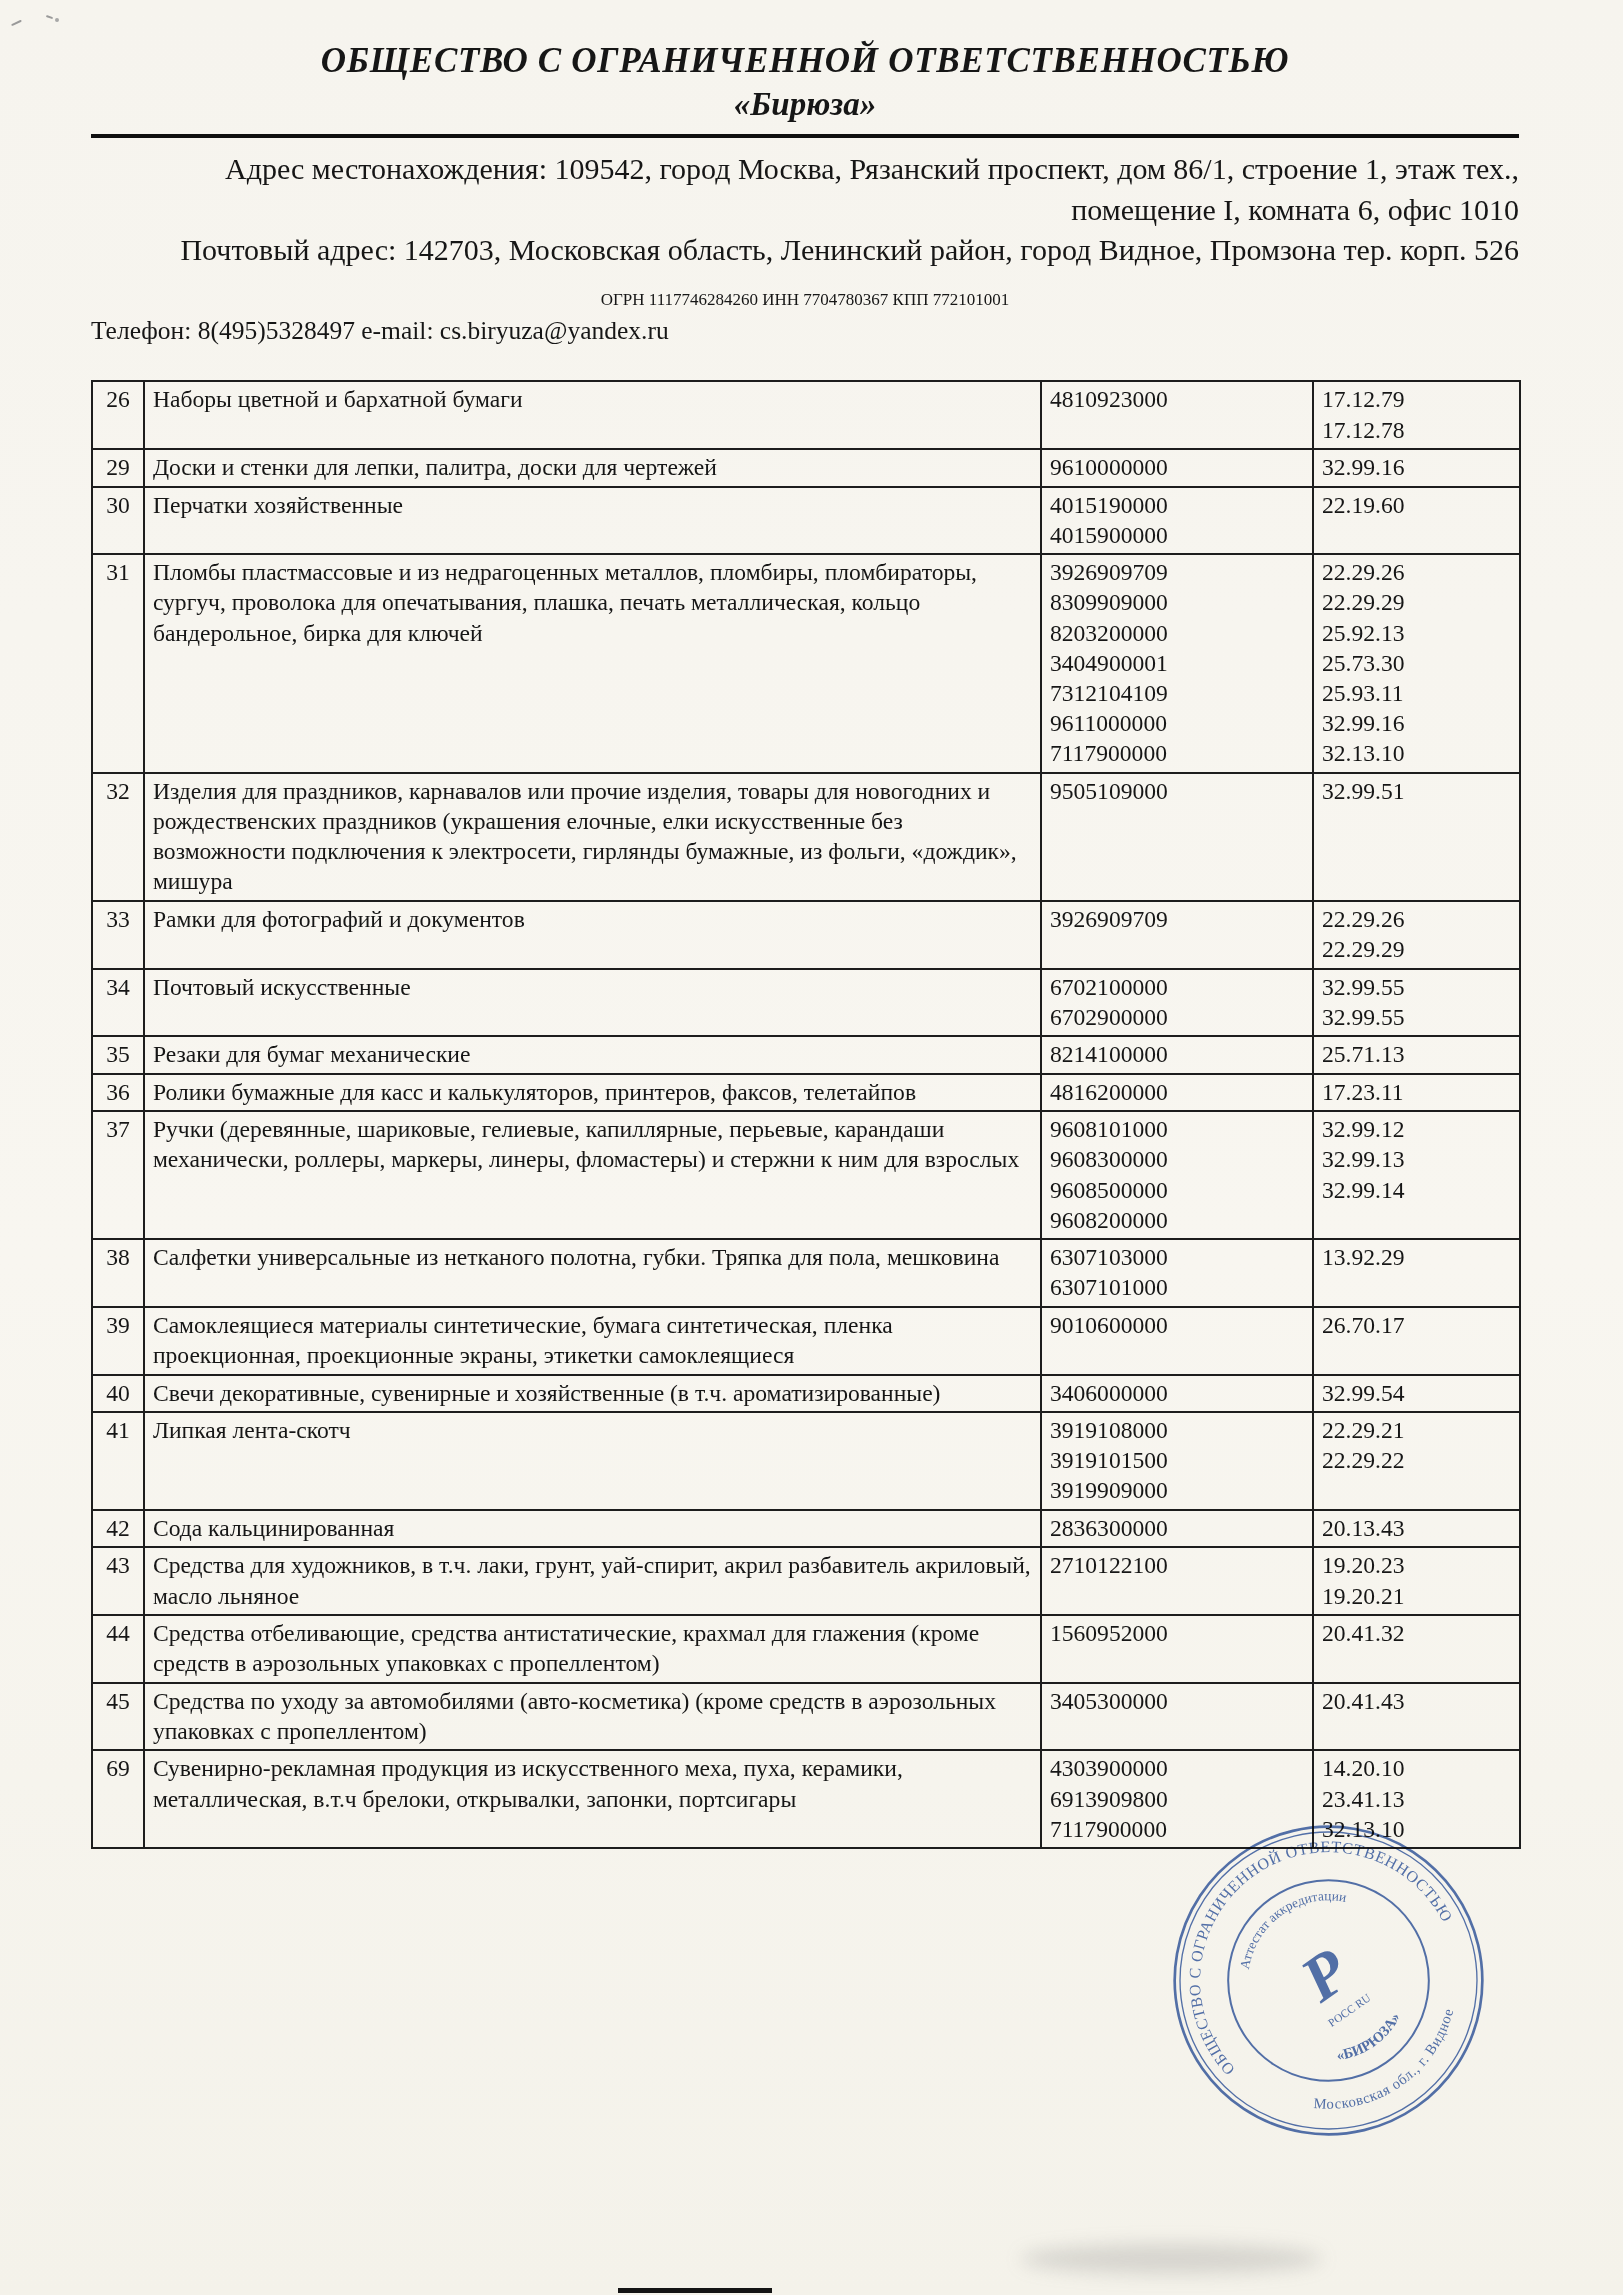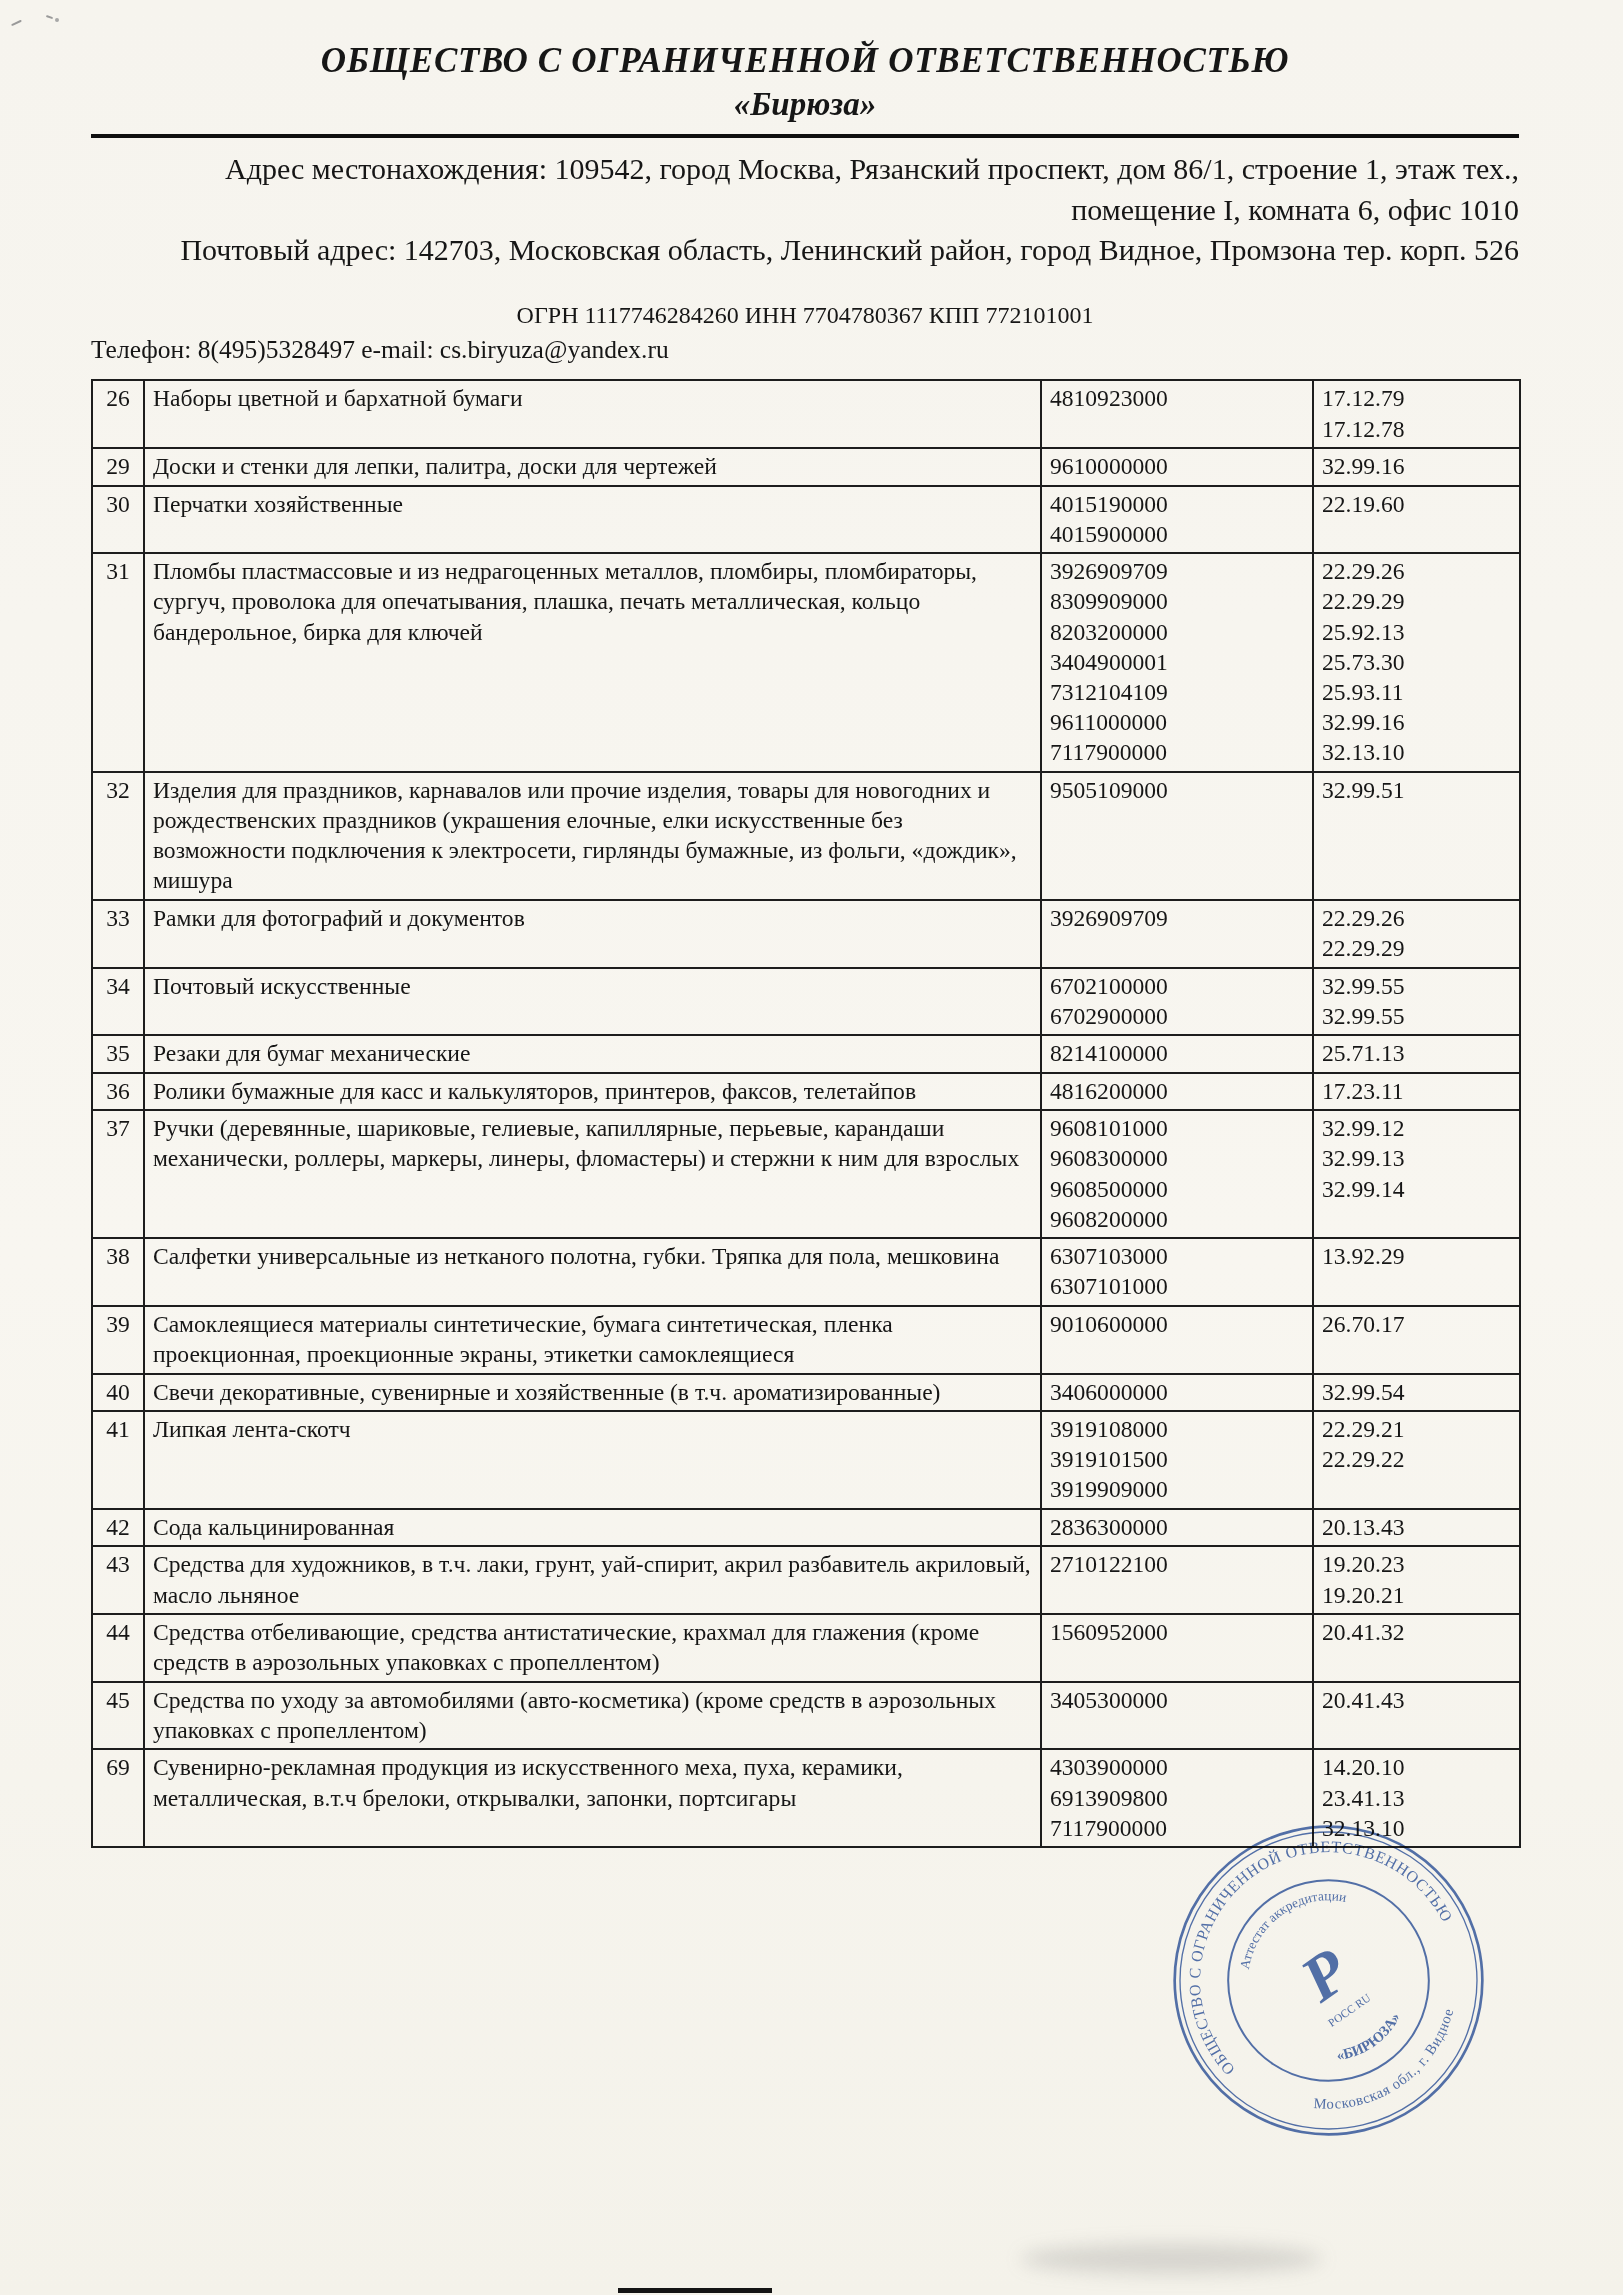--- a/index.html
+++ b/index.html
@@ -13,25 +13,25 @@
   .org-type{
     text-align:center;font-weight:bold;font-style:italic;
     font-size:35px;letter-spacing:0.7px;
   }
   .org-name{
     text-align:center;font-weight:bold;font-style:italic;
     font-size:33px;margin-top:5.2px;
   }
   .head-rule{height:3.9px;background:#0f0f0f;margin-top:10.5px;}
   .addr-block{margin-top:11.8px;text-align:right;font-size:30px;line-height:1.35;}
-  .reg-line{margin-top:31px;text-align:center;font-size:24px;}
+  .reg-line{margin-top:19px;text-align:center;font-size:17px;}
   .contact-line{margin-top:6.5px;font-size:25.5px;}
 
   table.goods{
-    margin-top:14px;border-collapse:collapse;table-layout:fixed;
+    margin-top:34px;border-collapse:collapse;table-layout:fixed;
     width:1428px;font-size:23.6px;line-height:1.28;padding-left:20px;
   }
   table.goods td{
     border:2px solid #1d1d1d;vertical-align:top;
     padding:2px 7.9px 3.3px 7.9px;
   }
   td.c-num{text-align:center;padding-left:1.3px;padding-right:1.3px;}
   td.c-desc{padding-left:11.8px;font-family:Liberation Serif, serif;}
   td.c-code{white-space:pre-line;padding-left:9.2px;}
   td.c-okved{white-space:pre-line;padding-left:13px;}

